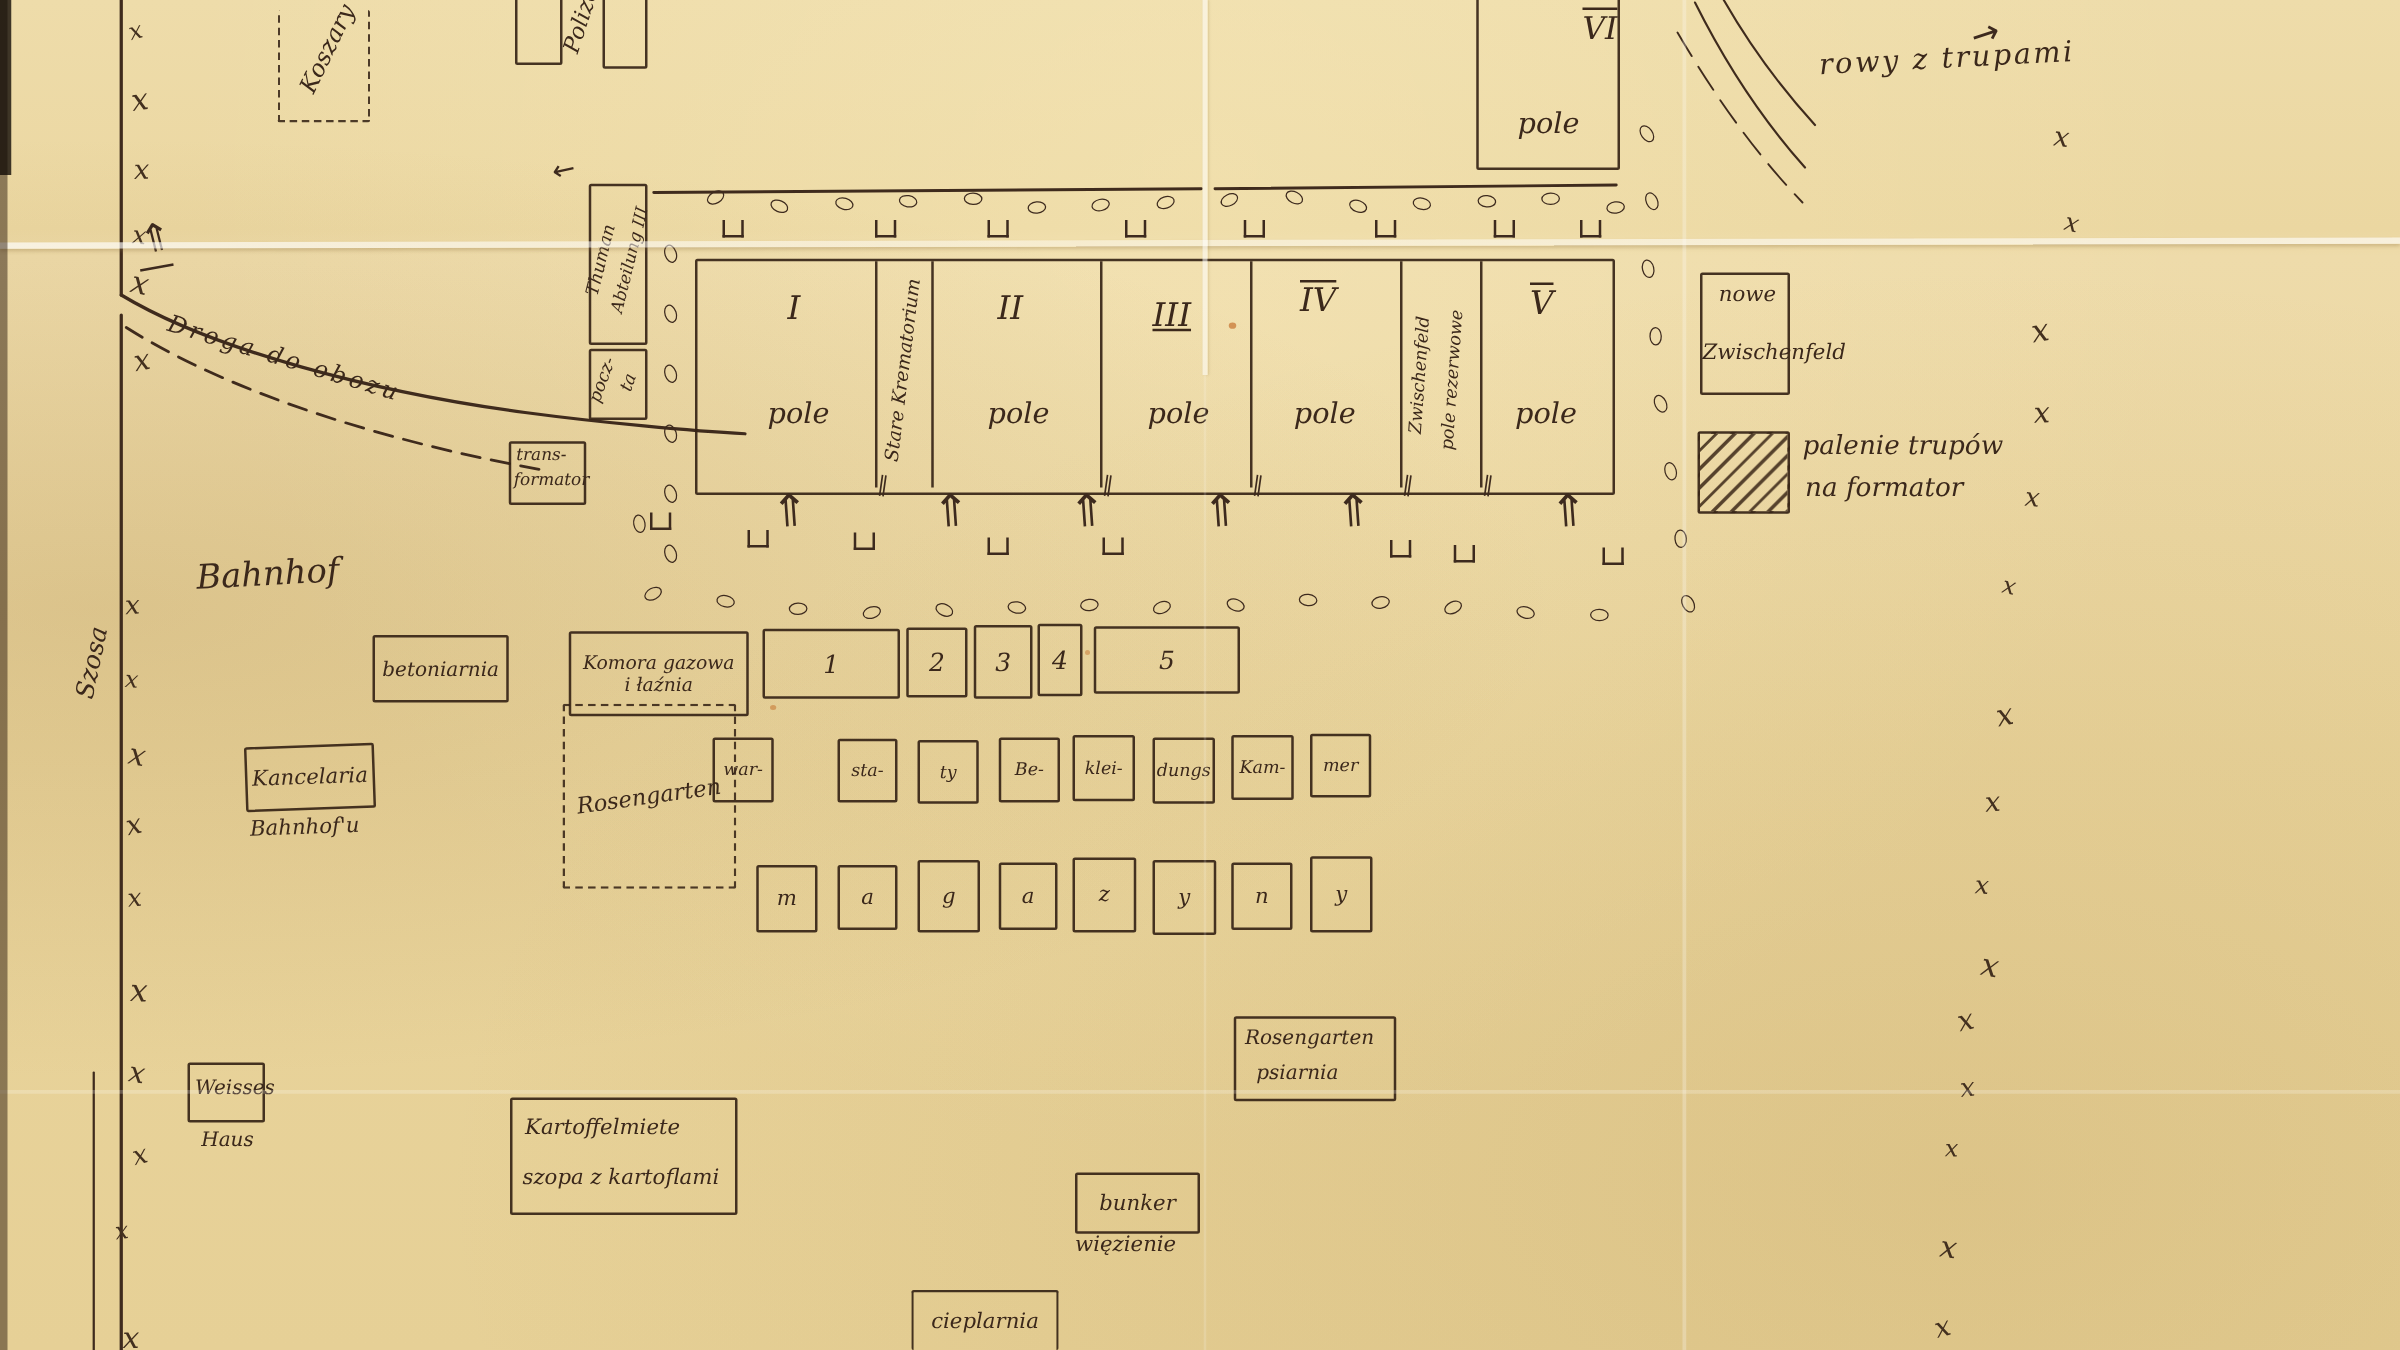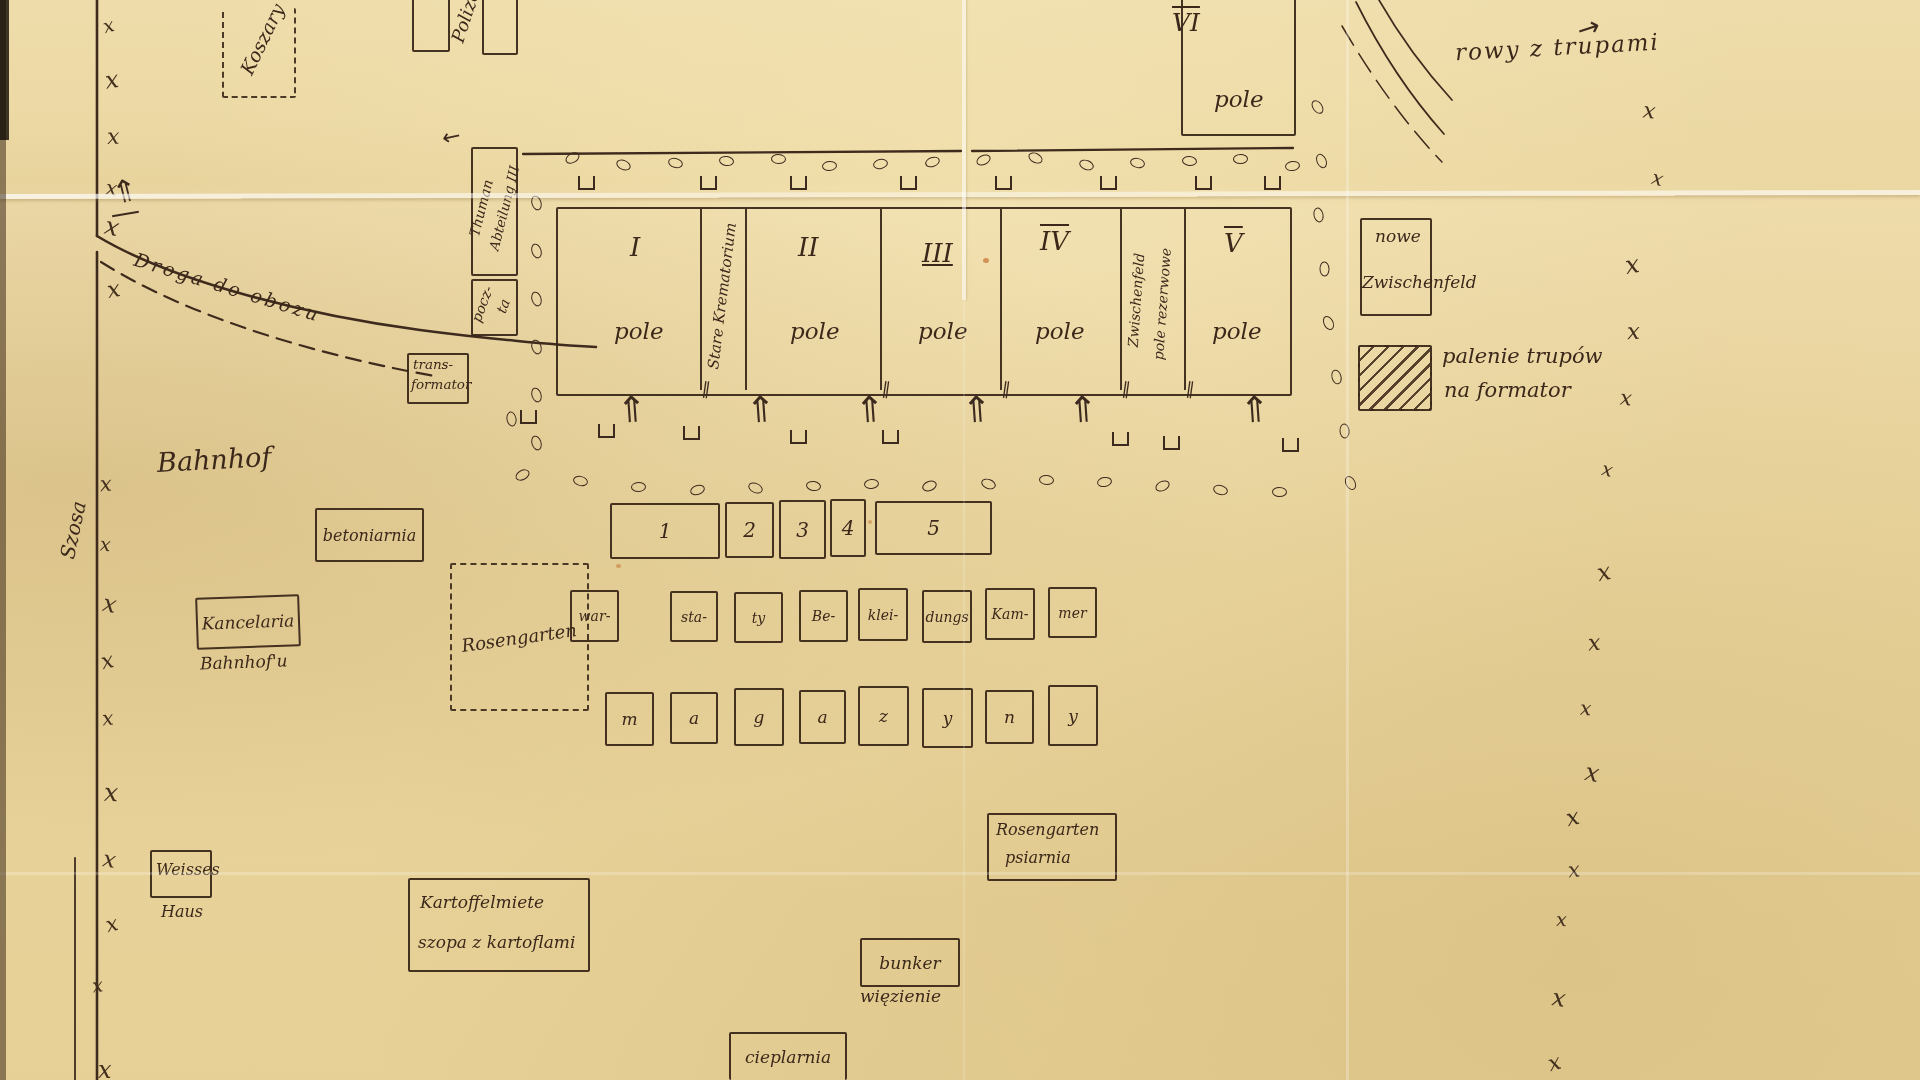--- a/index.html
+++ b/index.html
@@ -50,21 +50,21 @@
   </svg>
 
   <div class="bxd" style="left:222px;top:8px;width:70px;height:88px;border-top:none;"></div>
   <span class="lbl" style="left:217px;top:28px;width:90px;text-align:center;font-size:19px;transform:rotate(-64deg);">Koszary</span>
 
   <div class="bx" style="left:412px;top:-8px;width:34px;height:56px;"></div>
   <div class="bx" style="left:482px;top:-8px;width:32px;height:59px;"></div>
   <span class="lbl" style="left:426px;top:3px;width:80px;text-align:center;font-size:18px;transform:rotate(-72deg);">Polizei</span>
 
   <div class="bx" style="left:1181px;top:-6px;width:111px;height:138px;"></div>
-  <span class="lbl num num-o" style="left:1172px;top:8px;font-size:25px;">VI</span>
+  <span class="lbl num num-o" style="left:1266px;top:8px;font-size:25px;">VI</span>
   <span class="lbl" style="left:1214px;top:86px;font-size:23px;">pole</span>
 
   <span class="lbl" style="left:1455px;top:34px;font-size:23px;letter-spacing:2px;transform:rotate(-3deg);">rowy z trupami</span>
   <span class="arw" style="left:1577px;top:14px;font-size:27px;transform:rotate(-18deg);">→</span>
 
   <span class="arw" style="left:112px;top:176px;transform:rotate(-14deg);font-size:31px;">⇑</span>
   <div style="position:absolute;left:112px;top:213px;width:27px;height:2.4px;background:#3d2a1e;transform:rotate(-10deg);"></div>
 
   <div class="bx" style="left:471px;top:147px;width:43px;height:125px;"></div>
   <span class="arw" style="left:442px;top:126px;font-size:22px;transform:rotate(-12deg);">←</span>
@@ -107,24 +107,28 @@
   <span class="lbl" style="left:1362px;top:272px;font-size:17px;">Zwischenfeld</span>
 
   <div class="bx hatch" style="left:1358px;top:345px;width:70px;height:62px;"></div>
   <span class="lbl" style="left:1442px;top:344px;font-size:21px;">palenie trupów</span>
   <span class="lbl" style="left:1444px;top:378px;font-size:21px;">na formator</span>
 
   <span class="lbl" style="left:138px;top:248px;font-size:19px;letter-spacing:3px;transform:rotate(17deg);transform-origin:left top;">Droga do obozu</span>
   <span class="lbl" style="left:157px;top:444px;font-size:27px;transform:rotate(-3deg);">Bahnhof</span>
   <span class="lbl" style="left:28px;top:518px;width:90px;text-align:center;font-size:20px;transform:rotate(-78deg);">Szosa</span>
 
-  <div class="bx ctr" style="left:315px;top:508px;width:105px;height:50px;">
+  <div class="bx ctr" style="left:298px;top:508px;width:105px;height:50px;">
     <span class="lbl" style="position:static;font-size:16px;">betoniarnia</span>
   </div>
 
+  <div class="bx ctr" style="left:455px;top:505px;width:140px;height:64px;">
+    <span class="lbl" style="position:static;font-size:15px;">Komora gazowa</span>
+    <span class="lbl" style="position:static;font-size:15px;">i łaźnia</span>
+  </div>
 
   <div class="bx ctr" style="left:610px;top:503px;width:106px;height:52px;">
       <span class="lbl" style="position:static;font-size:20px;">1</span>
     </div>
   <div class="bx ctr" style="left:725px;top:502px;width:45px;height:52px;">
       <span class="lbl" style="position:static;font-size:20px;">2</span>
     </div>
   <div class="bx ctr" style="left:779px;top:500px;width:43px;height:55px;">
       <span class="lbl" style="position:static;font-size:20px;">3</span>
     </div>

